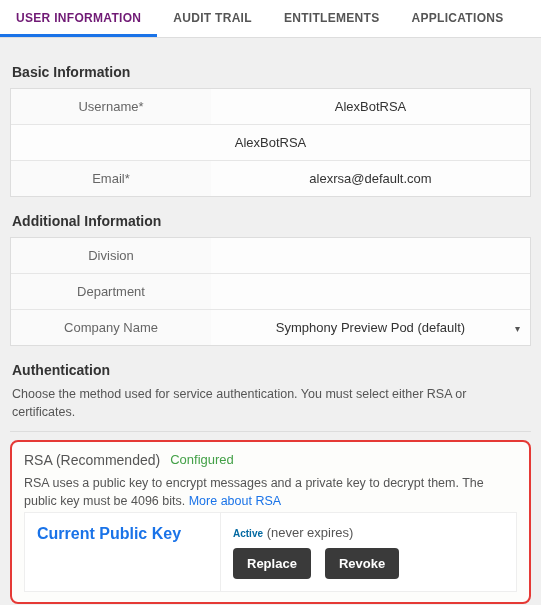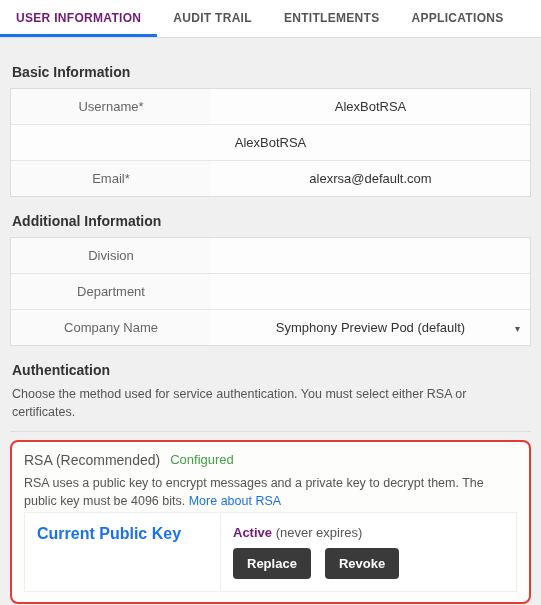--- a/index.html
+++ b/index.html
@@ -119,23 +119,23 @@
   color: #1a73e8;
   font-weight: 600;
   font-size: 16px;
 }
 .key-right {
   flex: 1;
   padding: 12px;
   border-left: 1px solid #eee;
 }
 .key-status {
-  color: #701a75;
-  font-weight: 600;
-  font-size: 13px;
+  color: #0369a1;
+  font-weight: 600;
+  font-size: 10px;
 }
 .key-note {
   color: #555;
   font-size: 13px;
 }
 .btn-row {
   display: flex;
   gap: 14px;
   margin-top: 8px;
 }

